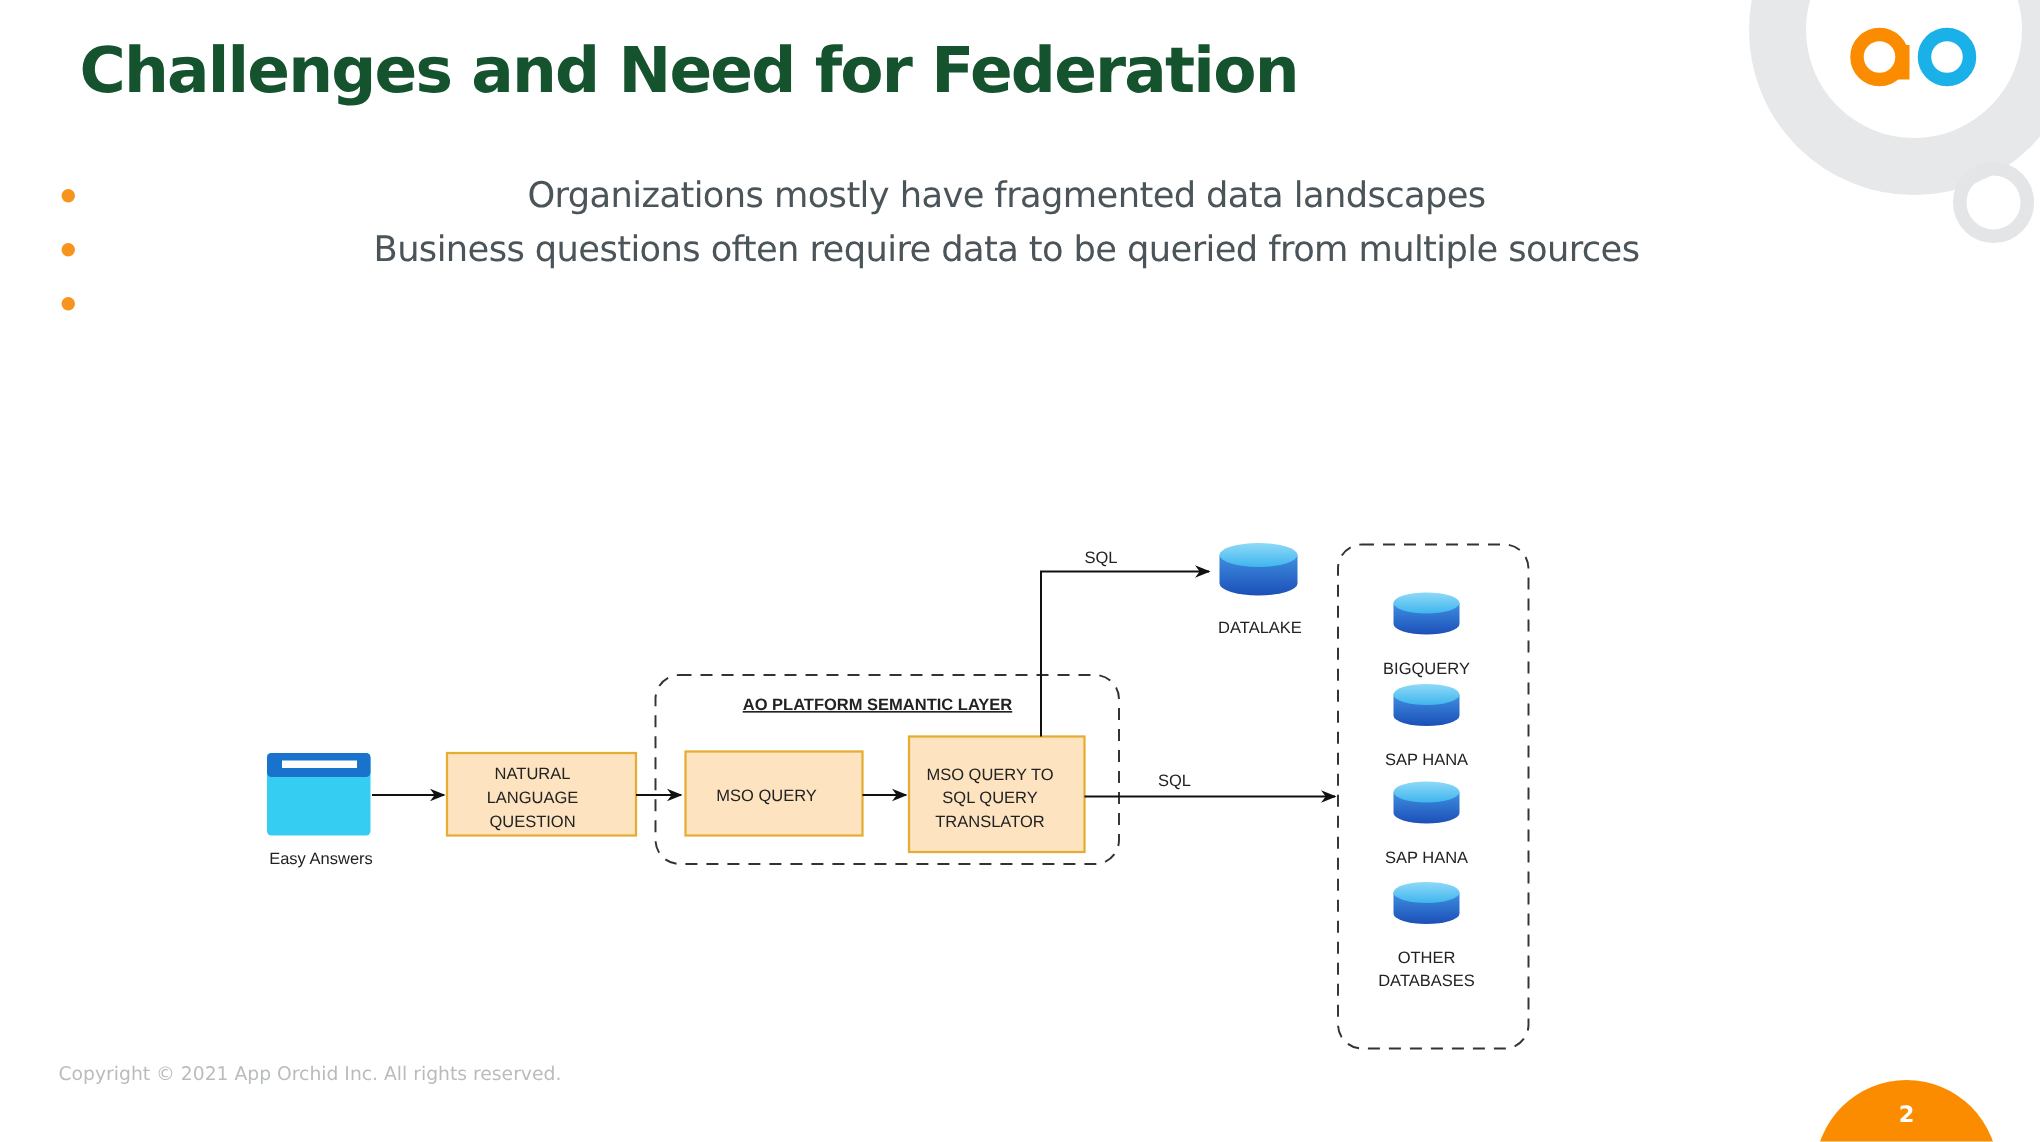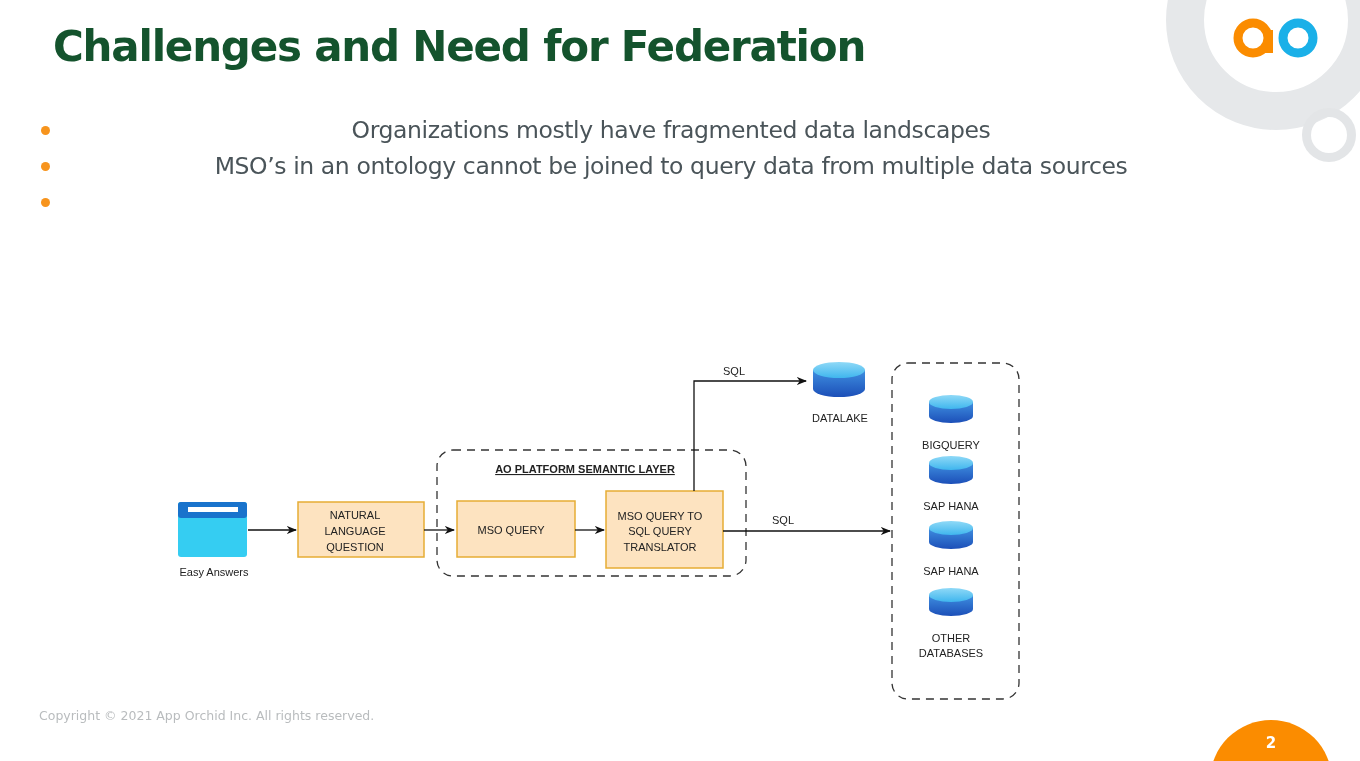--- a/index.html
+++ b/index.html
@@ -56,21 +56,21 @@
     <circle cx="23" cy="24" r="15" fill="none" stroke="#fb8c00" stroke-width="9"></circle>
     <rect x="34" y="16" width="9" height="23" fill="#fb8c00"></rect>
   </g>
   <circle cx="68" cy="24" r="15" fill="none" stroke="#1ab0e8" stroke-width="9"></circle>
 </svg>
 
 <h1 class="title">Challenges and Need for Federation</h1>
 
 <ul class="bullets">
   <li><span class="dot"></span><span>Organizations mostly have fragmented data landscapes</span></li>
-  <li><span class="dot"></span><span>MSO’s in an ontology cannot be joined to query data from multiple data sources</span></li>
+  <li><span class="dot"></span><span>Business questions often require data to be queried from multiple sources</span></li>
   <li><span class="dot"></span></li>
 </ul>
 
 <svg class="diagram" width="1360" height="350" viewBox="0 355 1360 350">
   <defs>
     <marker id="arrow" viewBox="0 0 10 10" refX="9" refY="5" markerWidth="8" markerHeight="8" orient="auto">
       <path d="M0,1 L10,5 L0,9 L3,5 Z" fill="#111"></path>
     </marker>
     <linearGradient id="dbside" x1="0" y1="0" x2="0" y2="1">
       <stop offset="0" stop-color="#3f8fe0"></stop>

